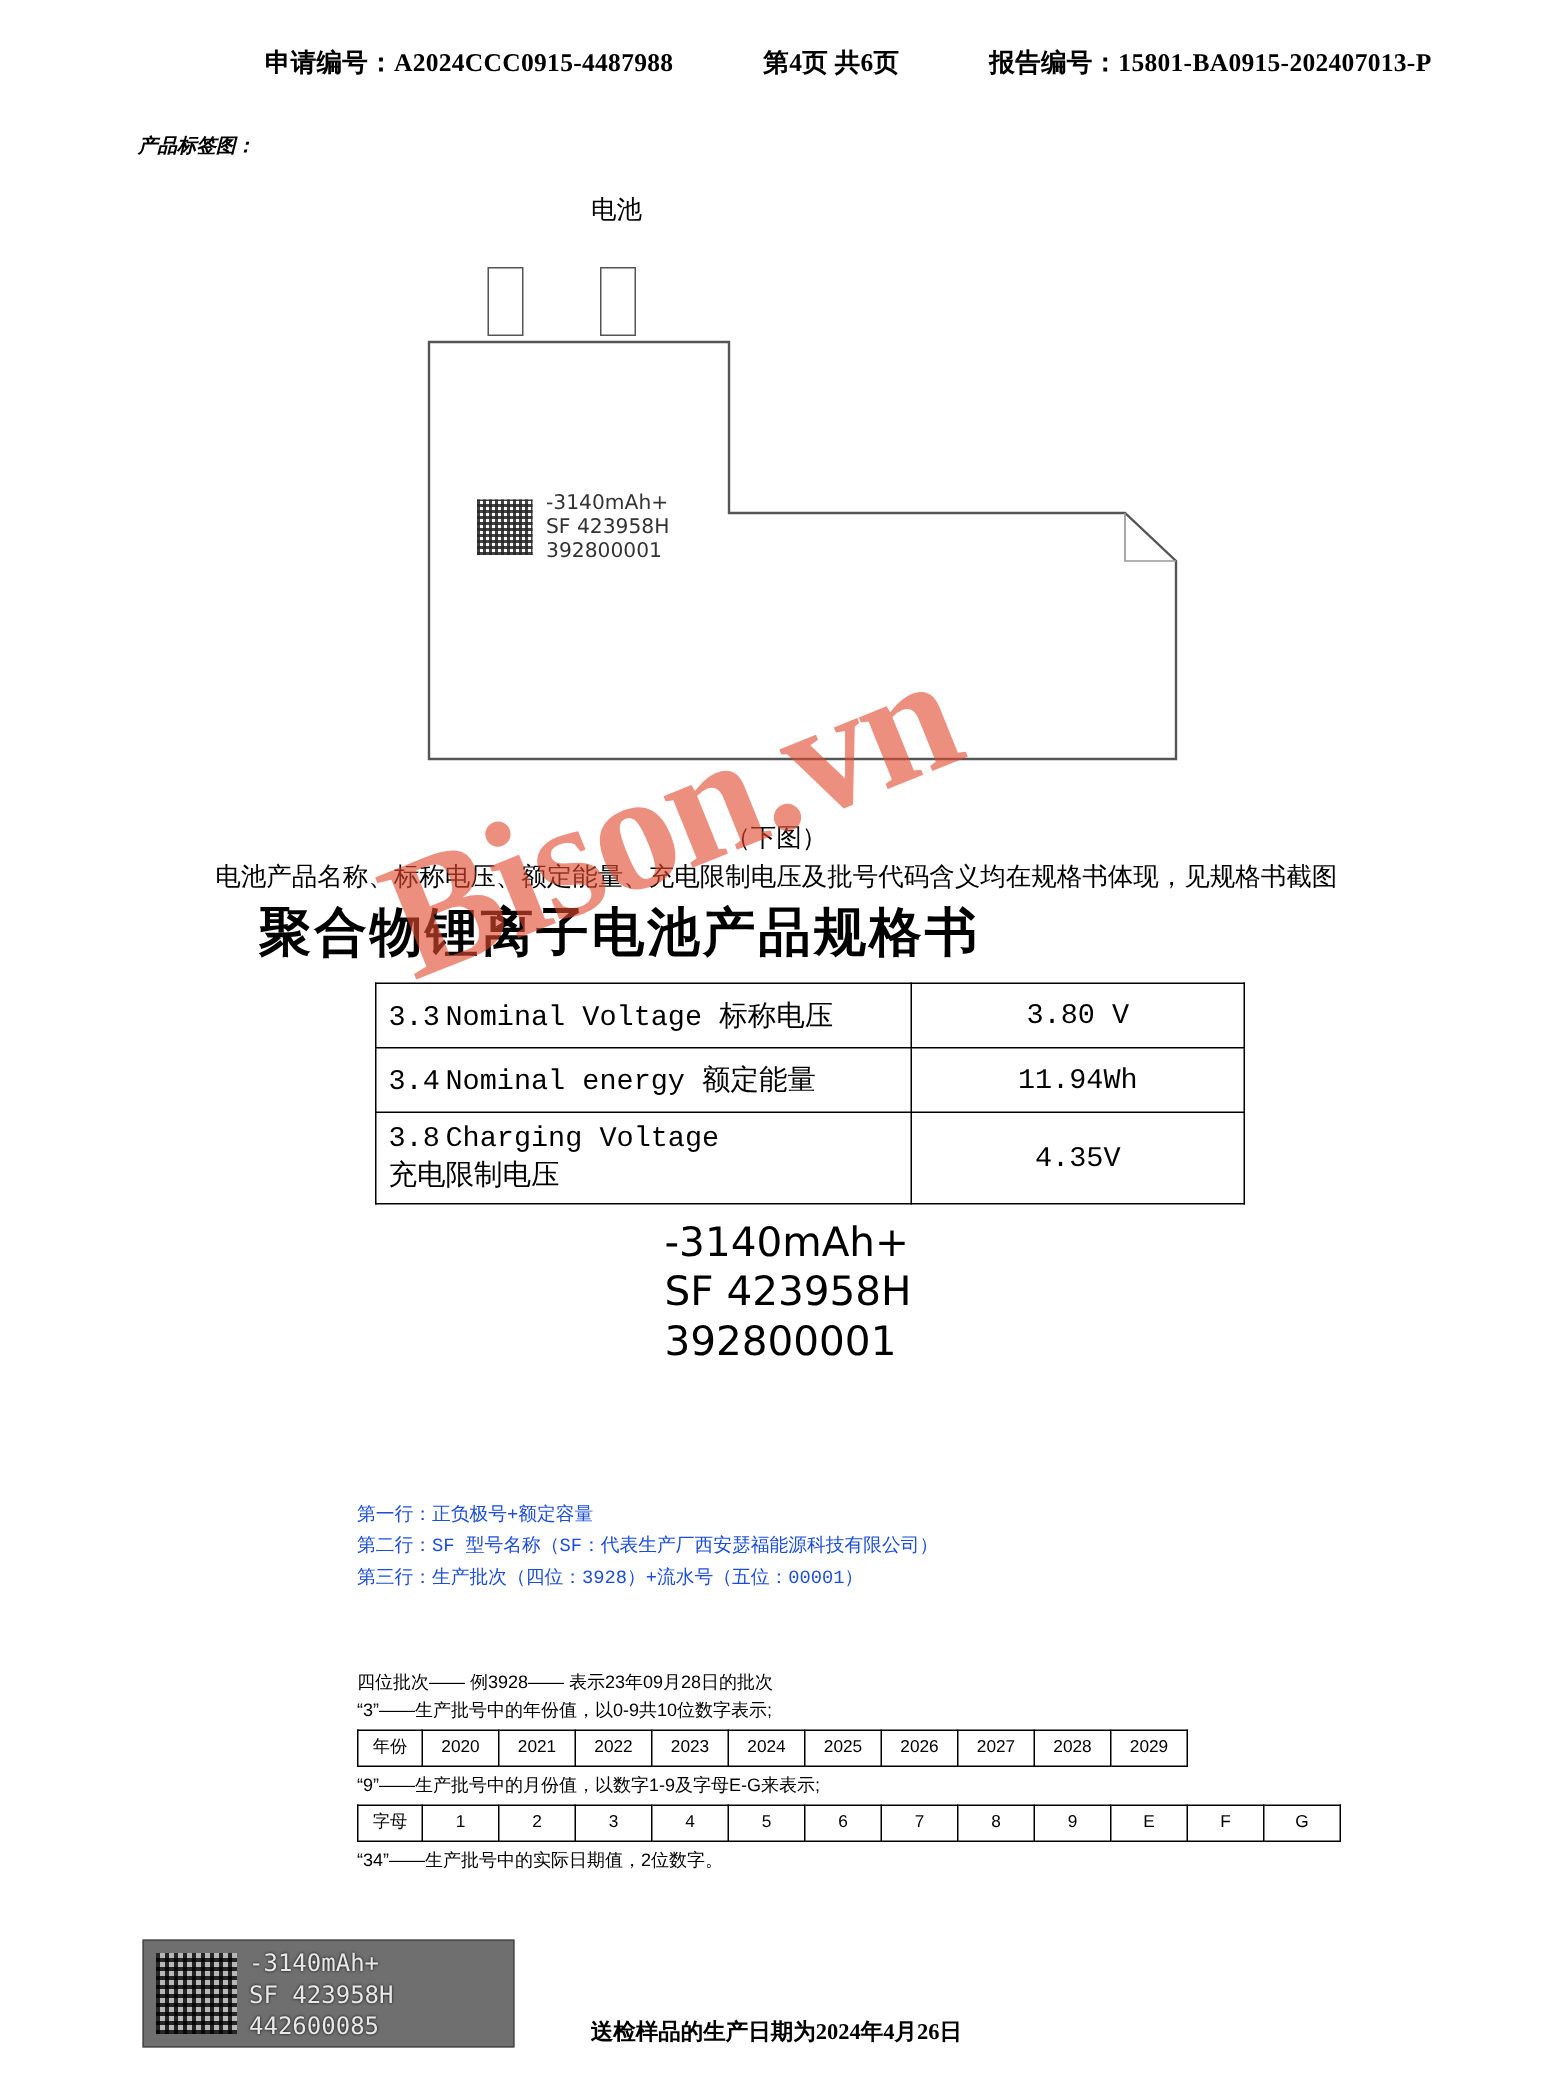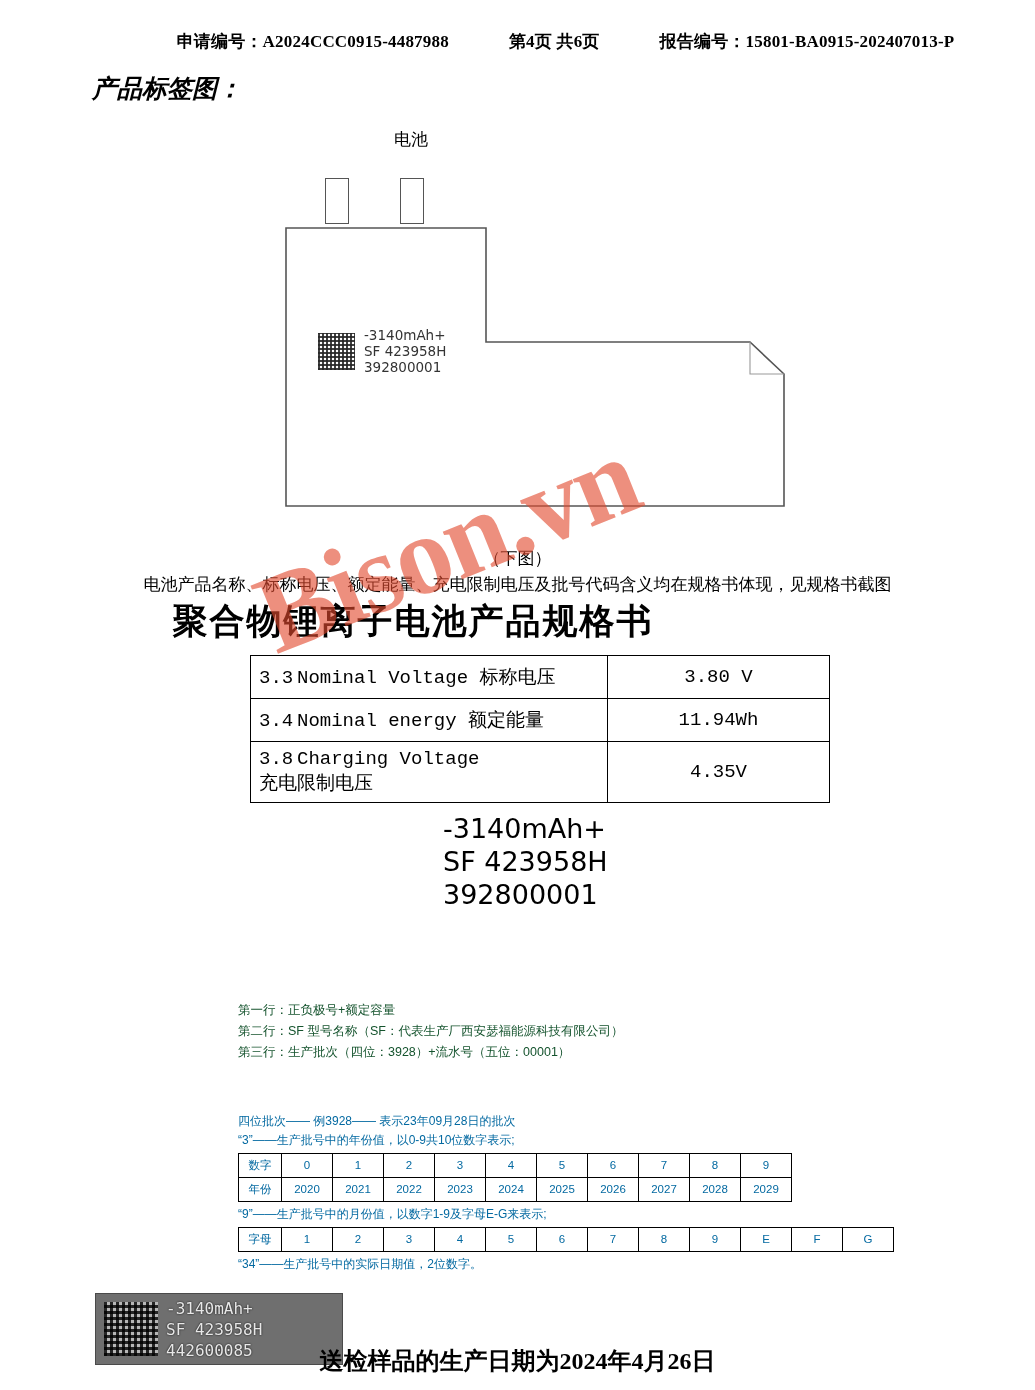--- a/index.html
+++ b/index.html
@@ -29,23 +29,23 @@
     font-family: "Liberation Serif", serif;
     font-weight: bold;
     letter-spacing: 0.2px;
     padding-left: 48px;
   }
   .page-header span { white-space: nowrap; }
 
   
   .section-title {
     position: absolute;
-    top: 72px;
+    top: 88px;
     left: 92px;
-    font-size: 25px;
+    font-size: 13px;
     font-weight: bold;
     font-style: italic;
     font-family: Liberation Mono, monospace;
   }
 
   .fig-caption-top {
     position: absolute;
     top: 128px;
     left: 0;
     width: 822px;
@@ -166,32 +166,32 @@
     color: #000;
   }
 
   
   .notes {
     position: absolute;
     top: 1000px;
     left: 238px;
     font-size: 12.5px;
     line-height: 21px;
-    font-family: Liberation Sans, sans-serif;
-    color: #14532d;
+    font-family: Liberation Mono, monospace;
+    color: #1d4ed8;
   }
 
   .notes2 {
     position: absolute;
     top: 1112px;
     left: 238px;
     font-size: 12px;
     line-height: 19px;
     font-family: "Liberation Sans", sans-serif;
-    color: #0369a1;
+    color: #000000;
   }
   .notes2 .ln { display: block; }
 
   .mini-table {
     border-collapse: collapse;
     margin: 3px 0 3px 0;
     font-family: "Liberation Sans", sans-serif;
   }
   .mini-table td {
     border: 1px solid #000;
@@ -234,21 +234,21 @@
     white-space: pre;
     text-shadow: 0 0 2px #000;
   }
 
   .bottom-note {
     position: absolute;
     top: 1345px;
     left: 0;
     width: 1035px;
     text-align: center;
-    font-size: 24px;
+    font-size: 15px;
     font-weight: bold;
     font-family: "Liberation Serif", serif;
   }
 
   
   .watermark {
     position: absolute;
     left: 238px;
     top: 560px;
     font-family: "Liberation Serif", serif;
@@ -331,33 +331,20 @@
   <div>第二行：SF 型号名称（SF：代表生产厂西安瑟福能源科技有限公司）</div>
   <div>第三行：生产批次（四位：3928）+流水号（五位：00001）</div>
 </div>
 
 <div class="notes2">
   <span class="ln">四位批次—— 例3928—— 表示23年09月28日的批次</span>
   <span class="ln">“3”——生产批号中的年份值，以0-9共10位数字表示;</span>
 
   <table class="mini-table">
     <tbody>
-        <tr>
-      <td class="h">数字</td>
-      <td class="c">0</td>
-      <td class="c">1</td>
-      <td class="c">2</td>
-      <td class="c">3</td>
-      <td class="c">4</td>
-      <td class="c">5</td>
-      <td class="c">6</td>
-      <td class="c">7</td>
-      <td class="c">8</td>
-      <td class="c">9</td>
-    </tr>
     <tr>
       <td class="h">年份</td>
       <td class="c">2020</td>
       <td class="c">2021</td>
       <td class="c">2022</td>
       <td class="c">2023</td>
       <td class="c">2024</td>
       <td class="c">2025</td>
       <td class="c">2026</td>
       <td class="c">2027</td>

